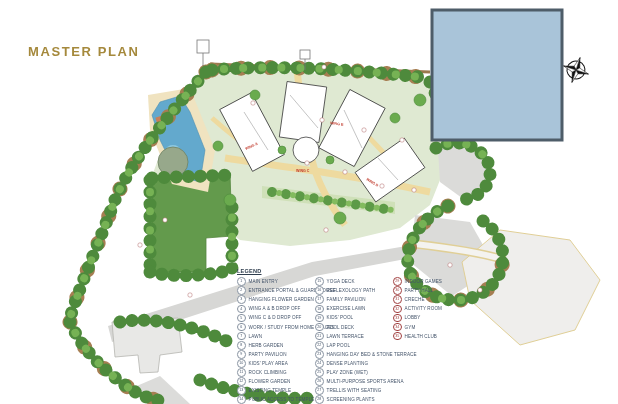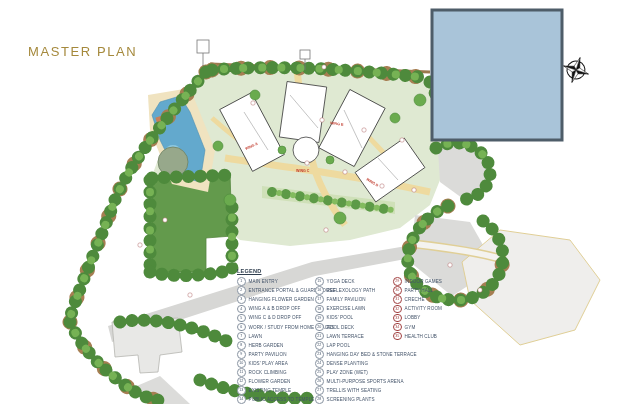--- a/index.html
+++ b/index.html
@@ -1,19 +1,19 @@
 <!DOCTYPE html>
 <html><head>
 <meta charset="utf-8">
 <style>
   html,body{margin:0;padding:0;background:#fff;}
   .stage{position:relative;width:618px;height:404px;background:#ffffff;overflow:hidden;
          font-family:"Liberation Sans",sans-serif;}
   .plan-svg{position:absolute;left:0;top:0;}
-  .title{position:absolute;left:28px;top:44px;font-size:13px;font-weight:normal;
+  .title{position:absolute;left:28px;top:44px;font-size:13px;font-weight:bold;
          letter-spacing:1.6px;color:#a5893c;}
   .legend{position:absolute;left:237px;top:259px;width:250px;}
   .legend-header{display:inline-block;font-size:5.6px;font-weight:bold;color:#2f3e4e;
                  text-decoration:underline;margin-bottom:3px;letter-spacing:.2px;}
   .legend-cols{display:flex;}
   .legend-col{width:78px;display:flex;flex-direction:column;}
   .legend-item{display:flex;align-items:center;height:9.1px;}
   .lnum{width:6.6px;height:6.6px;border:.6px solid #8792a0;border-radius:50%;
         font-size:3.6px;line-height:6.4px;text-align:center;color:#44546a;
         margin-right:3px;flex:0 0 auto;background:#fff;}

